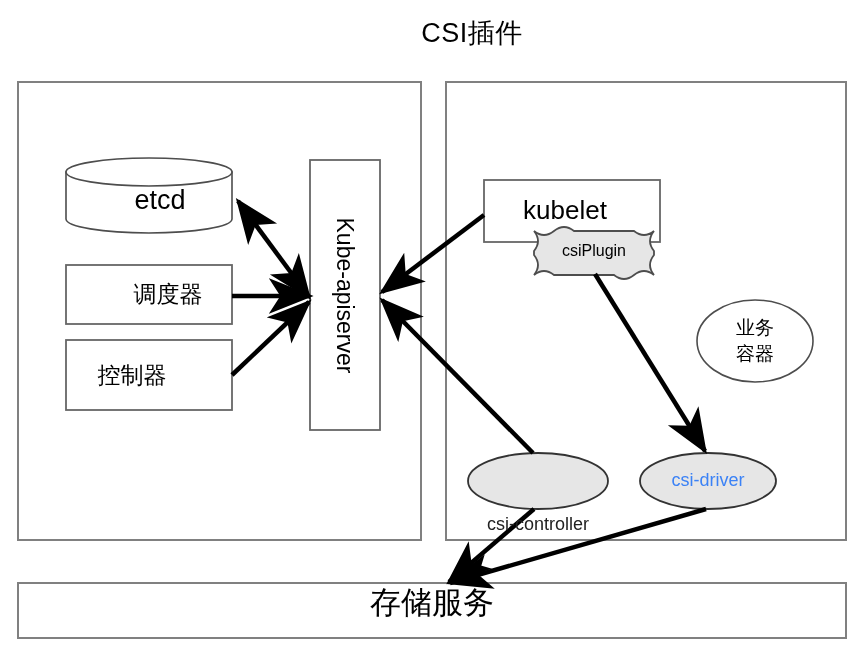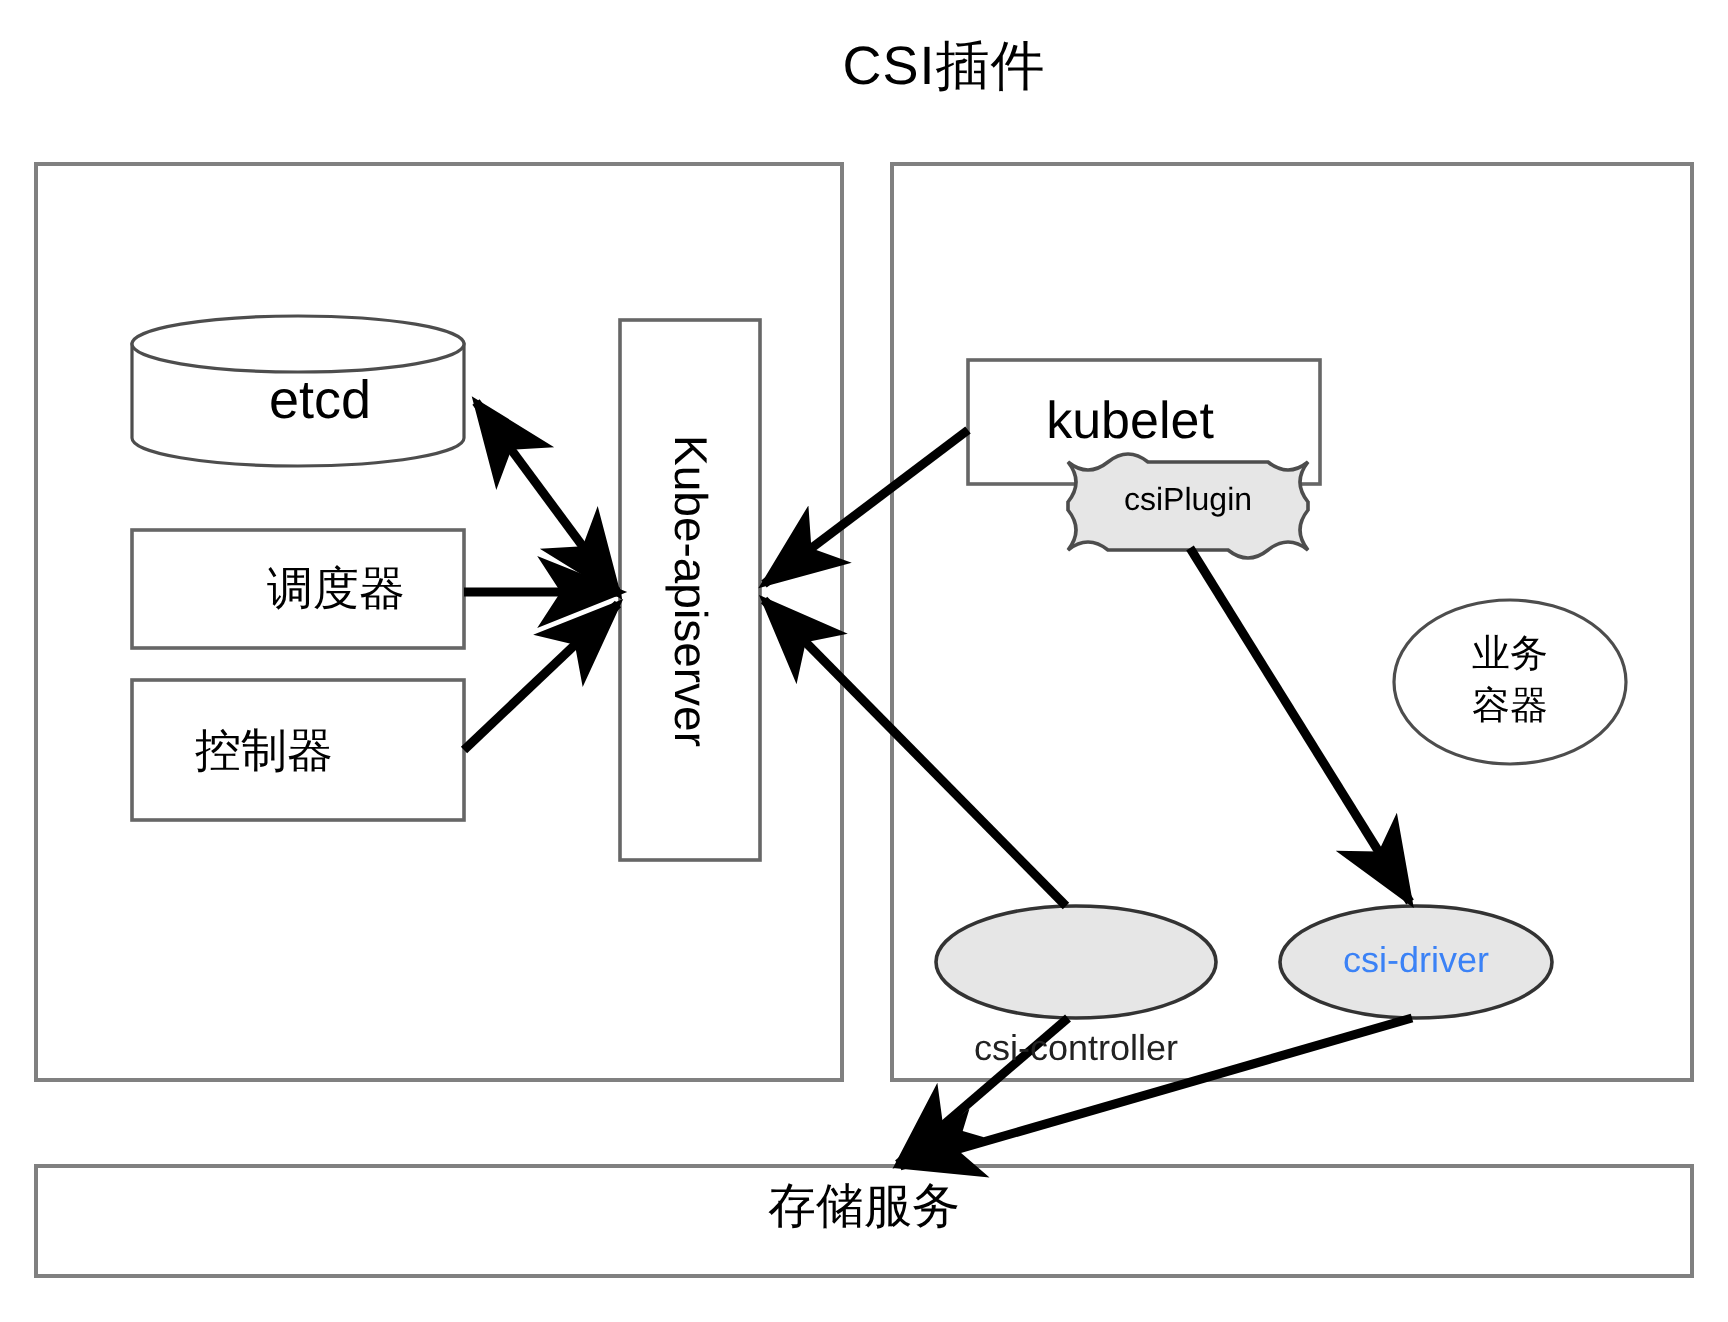--- a/index.html
+++ b/index.html
@@ -43,21 +43,21 @@
     pointer-events: none;
   }
   .lbl-etcd       { left: 72px;  top: 168px; width: 176px; height: 64px;  font-size: 27px; }
   .lbl-sched      { left: 66px;  top: 265px; width: 166px; height: 59px;  font-size: 23px; padding-left: 19px; }
   .lbl-ctrl       { left: 66px;  top: 340px; width: 132px; height: 70px;  font-size: 23px; }
   .lbl-kubelet    { left: 484px; top: 184px; width: 162px; height: 52px;  font-size: 26px; }
   .lbl-csiplugin  { left: 534px; top: 235px; width: 120px; height: 32px;  font-size: 16px; color:#000000; }
   .lbl-biz        { left: 697px; top: 310px; width: 116px; height: 62px;  font-size: 19px; line-height: 26px; align-items: center; }
   .lbl-csictl     { left: 468px; top: 456px; width: 140px; height: 48px;  font-size: 18px; color:#222222;margin-top:44px; }
   .lbl-csidrv     { left: 640px; top: 456px; width: 136px; height: 48px;  font-size: 18px; color:#3b82f6; }
-  .lbl-storage    { left: 18px;  top: 584px; width: 828px; height: 38px;  font-size: 24px; }
+  .lbl-storage    { left: 18px;  top: 584px; width: 828px; height: 38px;  font-size: 31px; }
   .lbl-apiserver {
     position: absolute;
     left: 310px;
     top: 160px;
     width: 70px;
     height: 270px;
     display: flex;
     align-items: center;
     justify-content: center;
     pointer-events: none;

